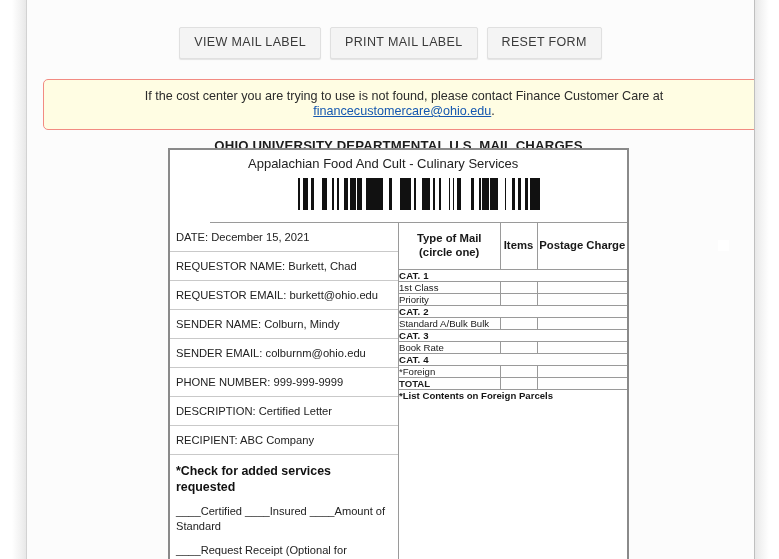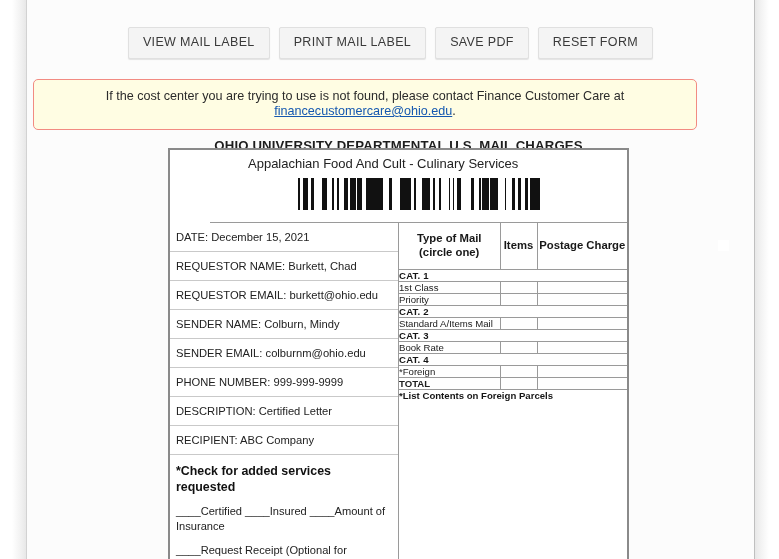--- a/index.html
+++ b/index.html
@@ -77,22 +77,22 @@
     padding: 8px 14px 9px 14px;
     line-height: 1;
     cursor: pointer;
     white-space: nowrap;
   }
 
   
   #warning {
     position: absolute;
     top: 79px;
-    left: 6px;
-    width: 664px;
+    left: 16px;
+    width: 722px;
     box-sizing: border-box;
     background: #fffde3;
     border: 1px solid #f28b82;
     border-radius: 5px;
     padding: 9px 12px 10px 12px;
     font-size: 12.6px;
     color: #2b2b2b;
     line-height: 1.2;
     text-align: center;
   }
@@ -258,21 +258,20 @@
   <div class="shadow-left"></div>
   <div class="shadow-right"></div>
   <div class="page-edge-l"></div>
   <div class="page-edge-r"></div>
 
   <div id="page">
 
     <div id="toolbar">
       <button class="tbtn">VIEW MAIL LABEL</button>
       <button class="tbtn">PRINT MAIL LABEL</button>
-      <button class="tbtn">SAVE PDF</button>
       <button class="tbtn">RESET FORM</button>
     </div>
 
     <div id="warning">
       <span class="wtext">If the cost center you are trying to use is not found, please contact Finance Customer Care at </span><a href="#">financecustomercare@ohio.edu</a><span class="wtext">.</span>
     </div>
 
     <div id="form-title">OHIO UNIVERSITY DEPARTMENTAL U.S. MAIL CHARGES</div>
 
     <div id="form">
@@ -382,21 +381,21 @@
           <div class="frow">
             <span>DESCRIPTION:</span>
             <span>Certified Letter</span>
           </div>
           <div class="frow">
             <span>RECIPIENT:</span>
             <span>ABC Company</span>
           </div>
 
           <div class="svc-head">*Check for added services requested</div>
-          <div class="svc-line">____Certified ____Insured ____Amount of Insurance</div>
+          <div class="svc-line">____Certified ____Insured ____Amount of Standard</div>
           <div class="svc-line last">____Request Receipt (Optional for Certified, Registered, NextDay &amp; Insured)</div>
         </div>
 
         <div id="right-col">
           <table class="mailtbl">
             <colgroup>
               <col style="width:101px">
               <col style="width:37px">
               <col style="width:90px">
             </colgroup>
@@ -421,21 +420,21 @@
                 </tr>
                 <tr>
                   <td class="mtype">Priority</td>
                   <td class="blank"></td>
                   <td class="blank"></td>
                 </tr>
                 <tr>
                   <td class="cat" colspan="3">CAT. 2</td>
                 </tr>
                 <tr>
-                  <td class="mtype">Standard A/Items Mail</td>
+                  <td class="mtype">Standard A/Bulk Bulk</td>
                   <td class="blank"></td>
                   <td class="blank"></td>
                 </tr>
                 <tr>
                   <td class="cat" colspan="3">CAT. 3</td>
                 </tr>
                 <tr>
                   <td class="mtype">Book Rate</td>
                   <td class="blank"></td>
                   <td class="blank"></td>

